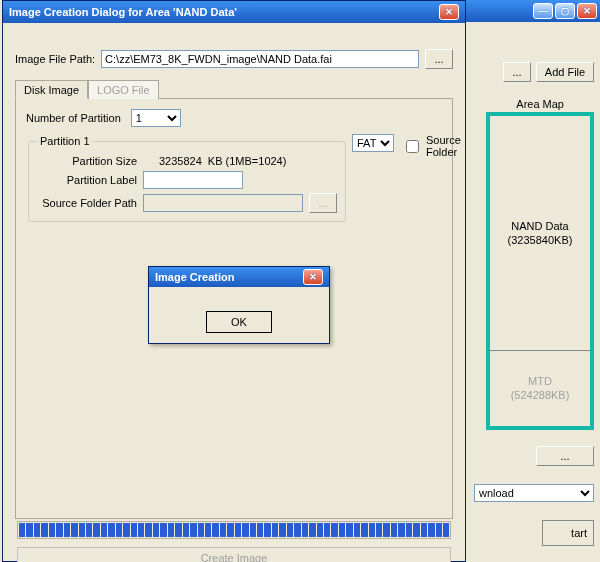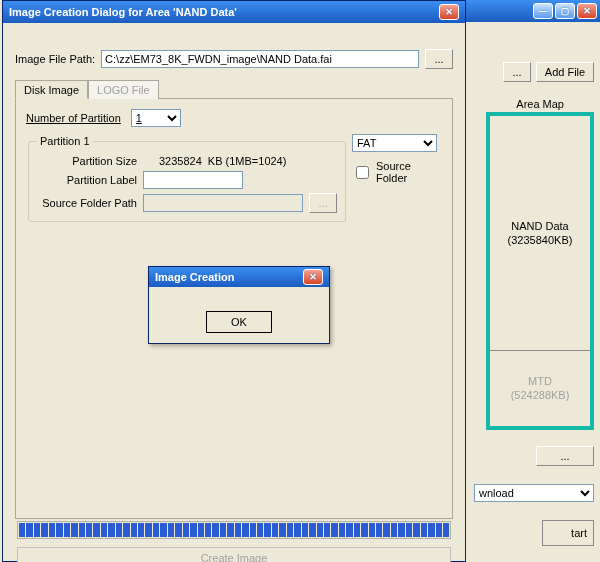--- a/index.html
+++ b/index.html
@@ -121,21 +121,20 @@
     border-top: none;
     padding: 10px;
     height: 420px;
     position: relative;
   }
   .num-part-row {
     display: flex;
     align-items: center;
     gap: 10px;
     margin-bottom: 8px;
-    text-decoration: underline;
   }
   select.combo {
     border: 1px solid #7f9db9;
     background: #fff;
     height: 18px;
     font-size: 11px;
   }
   fieldset.partition {
     border: 1px solid #d0ccc0;
     border-radius: 3px;
@@ -156,21 +155,21 @@
     display: inline-block;
     min-width: 50px;
     text-align: left;
   }
   .right-col {
     position: absolute;
     right: 10px;
     top: 35px;
     width: 90px;
     display: flex;
-    flex-direction: column;
+    flex-direction: row;
     gap: 8px;
     align-items: flex-start;
   }
   .right-col select { width: 85px; }
   .source-folder {
     display: flex;
     align-items: center;
     gap: 4px;
     font-size: 11px;
   }

